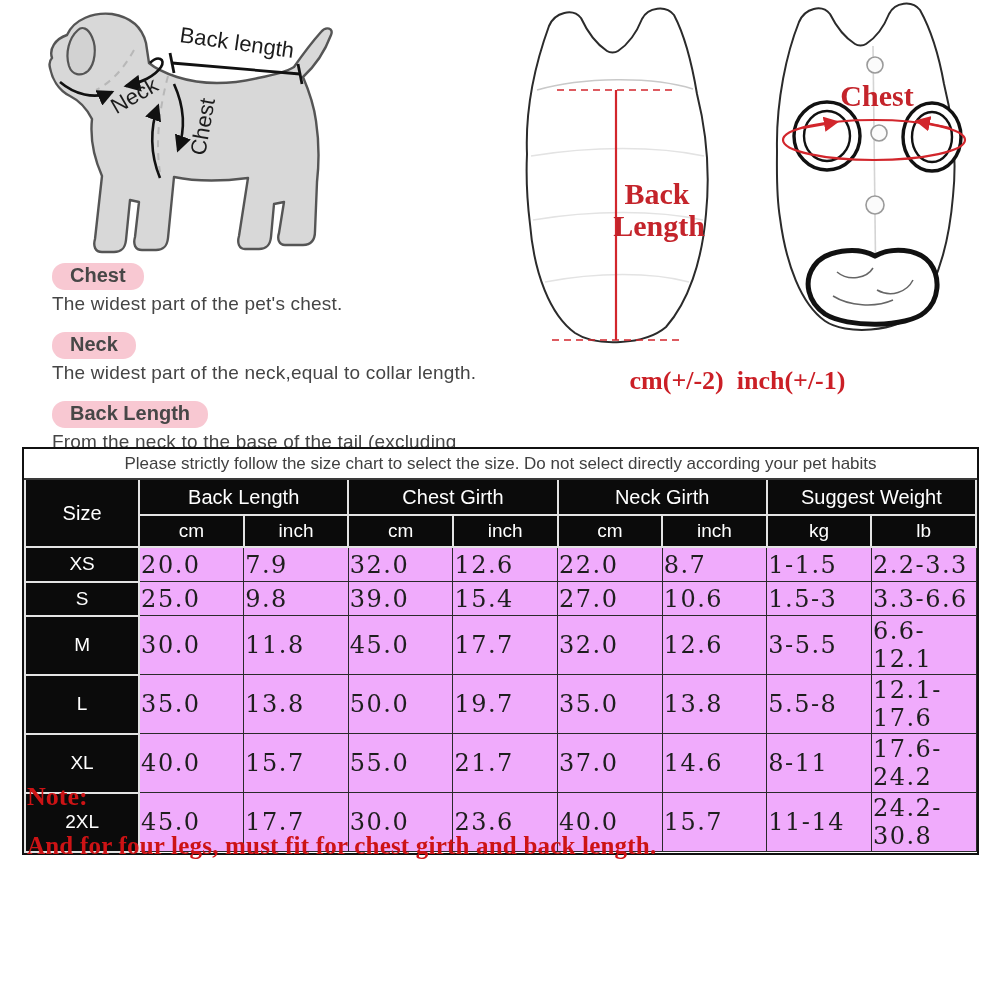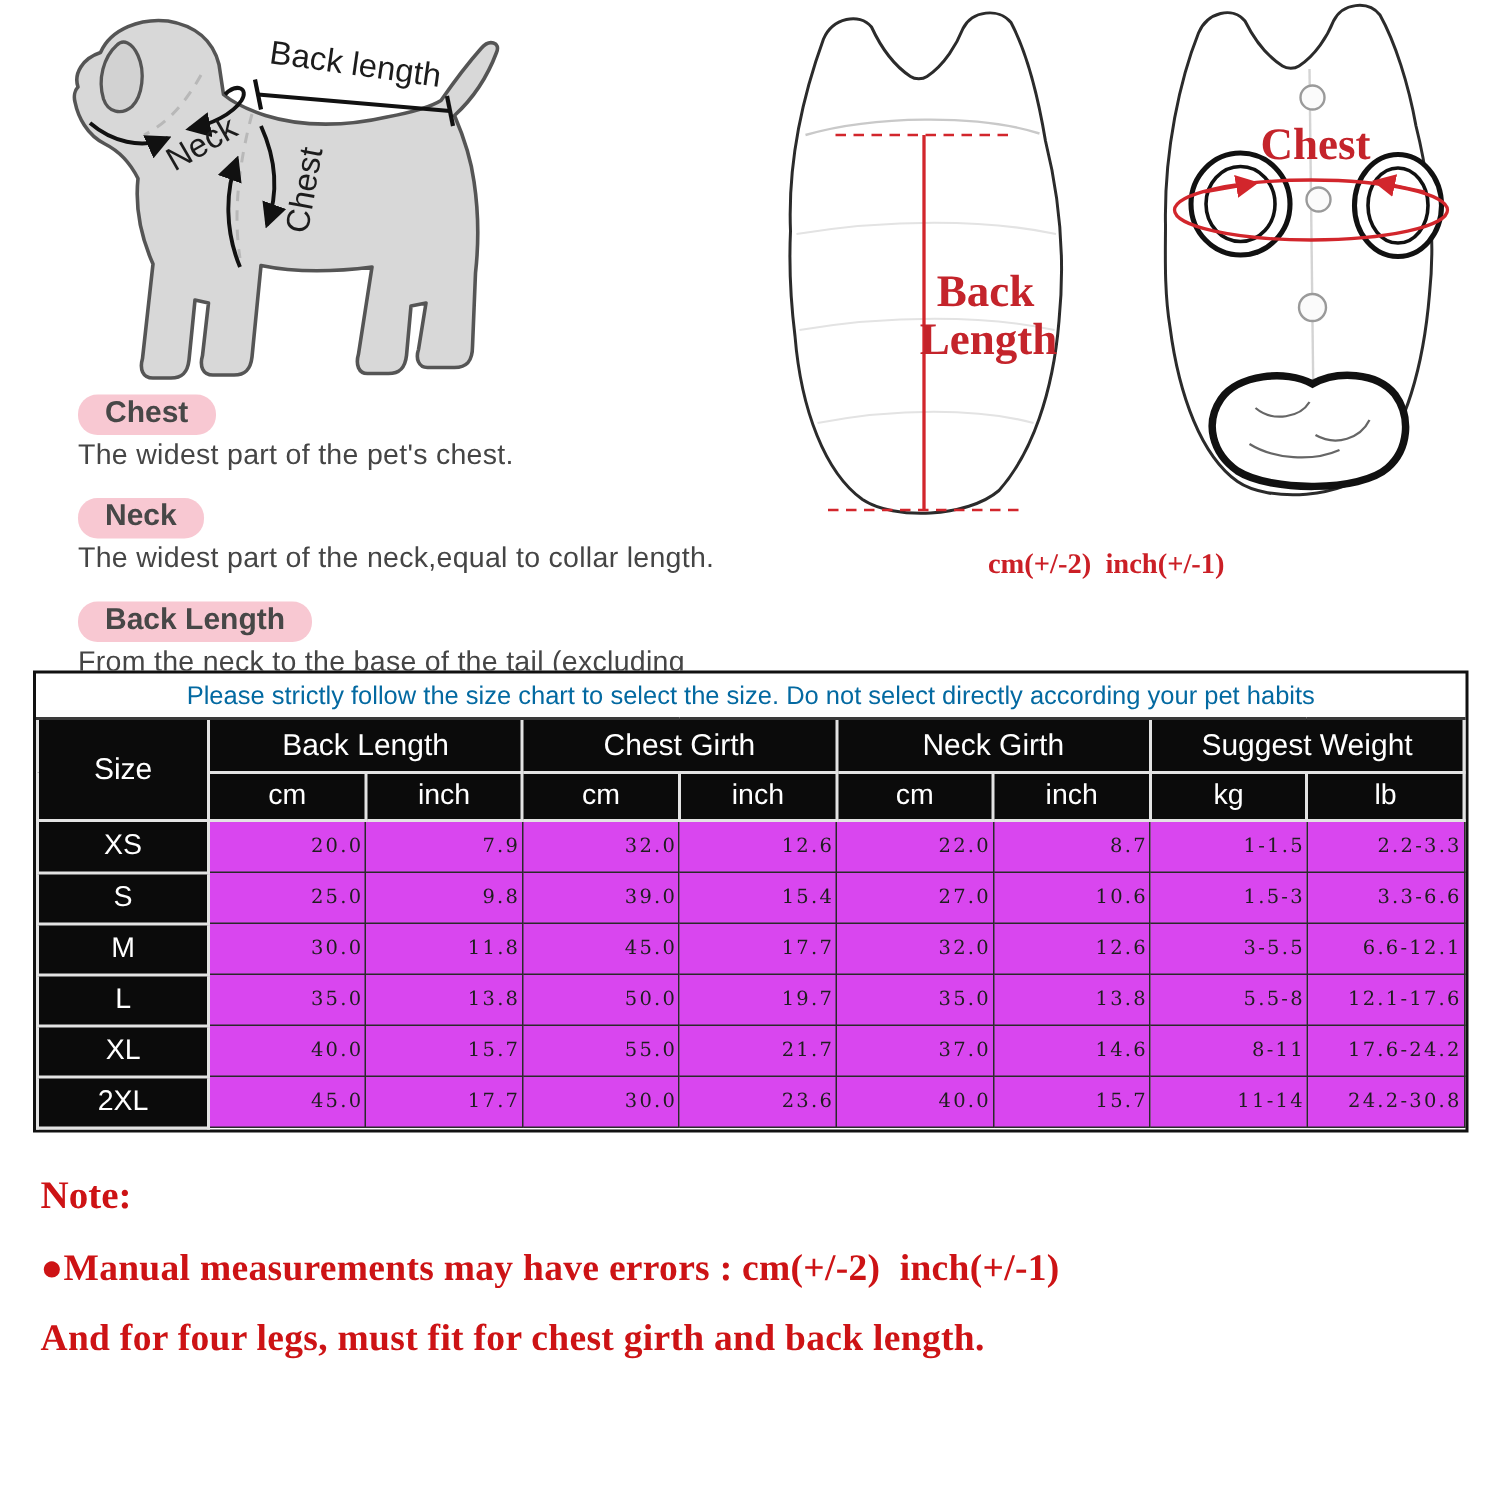--- a/index.html
+++ b/index.html
@@ -14,35 +14,35 @@
   .svg-label{font-family:"Liberation Sans",sans-serif;fill:#1c1c1c;}
   .svg-red{font-family:"Liberation Serif",serif;font-weight:bold;fill:#c4242b;}
 
   .defs{position:absolute;left:52px;top:263px;width:440px;}
   .def-block{margin-bottom:17px;}
   .pill{display:inline-block;background:#f8c8d2;border-radius:13px;padding:1px 18px 3px 18px;
         font-size:20px;font-weight:bold;color:#474747;}
   .def-desc{font-size:19px;color:#454545;margin-top:3px;letter-spacing:.2px;}
 
   .tolerance{position:absolute;left:505px;top:366px;width:465px;text-align:center;
-             font-family:"Liberation Serif",serif;font-weight:bold;font-size:19px;
+             font-family:"Liberation Serif",serif;font-weight:bold;font-size:26px;
              color:#cb1f26;white-space:pre-wrap;}
 
   
   .table-wrap{position:absolute;left:22px;top:447px;width:953px;border:2px solid #111;background:#fff;}
   table.size{border-collapse:collapse;width:100%;table-layout:fixed;}
-  td.caption{background:#fff;color:#0369a1;text-align:center;font-size:17px;height:27px;
+  td.caption{background:#fff;color:#404040;text-align:center;font-size:17px;height:27px;
              border-bottom:2px solid #3a3a3a;white-space:nowrap;overflow:hidden;}
   th{background:#0b0b0b;color:#fff;font-weight:normal;border:2px solid #e3e3e3;}
   th.group{font-size:20px;height:32px;}
   th.unit{font-size:19px;height:28px;text-align:center;}
   th.size-col{font-size:20px;}
   th.size-cell{font-size:19px;}
-  td.val{background:#d946ef;color:#1e1e1e;border:1px solid #2a2a2a;text-align:right;
-         font-family:"DejaVu Serif",serif;font-size:13px;height:31px;letter-spacing:1.5px;}
+  td.val{background:#f0abfc;color:#1e1e1e;border:1px solid #2a2a2a;text-align:left;
+         font-family:"DejaVu Serif",serif;font-size:24px;height:31px;letter-spacing:1.5px;}
 
   
   .notes{position:absolute;left:27px;top:736px;width:950px;
          font-family:"Liberation Serif",serif;font-weight:bold;color:#cd1315;}
   .note-title{font-size:26px;margin-bottom:20px;margin-top:46px;}
   .note-line{font-size:25px;margin-bottom:19px;white-space:pre-wrap;letter-spacing:.2px;}
 </style>
 </head>
 <body>
 
@@ -256,17 +256,16 @@
           <td class="val">15.7</td>
           <td class="val">11-14</td>
           <td class="val">24.2-30.8</td>
         </tr>
       </tbody>
     </table>
   </div>
 
   <div class="notes">
     <div class="note-title">Note:</div>
-    <div class="note-line">●Manual measurements may have errors : cm(+/-2)  inch(+/-1)</div>
     <div class="note-line">And for four legs, must fit for chest girth and back length.</div>
   </div>
 
 </div>
 
 </body></html>

